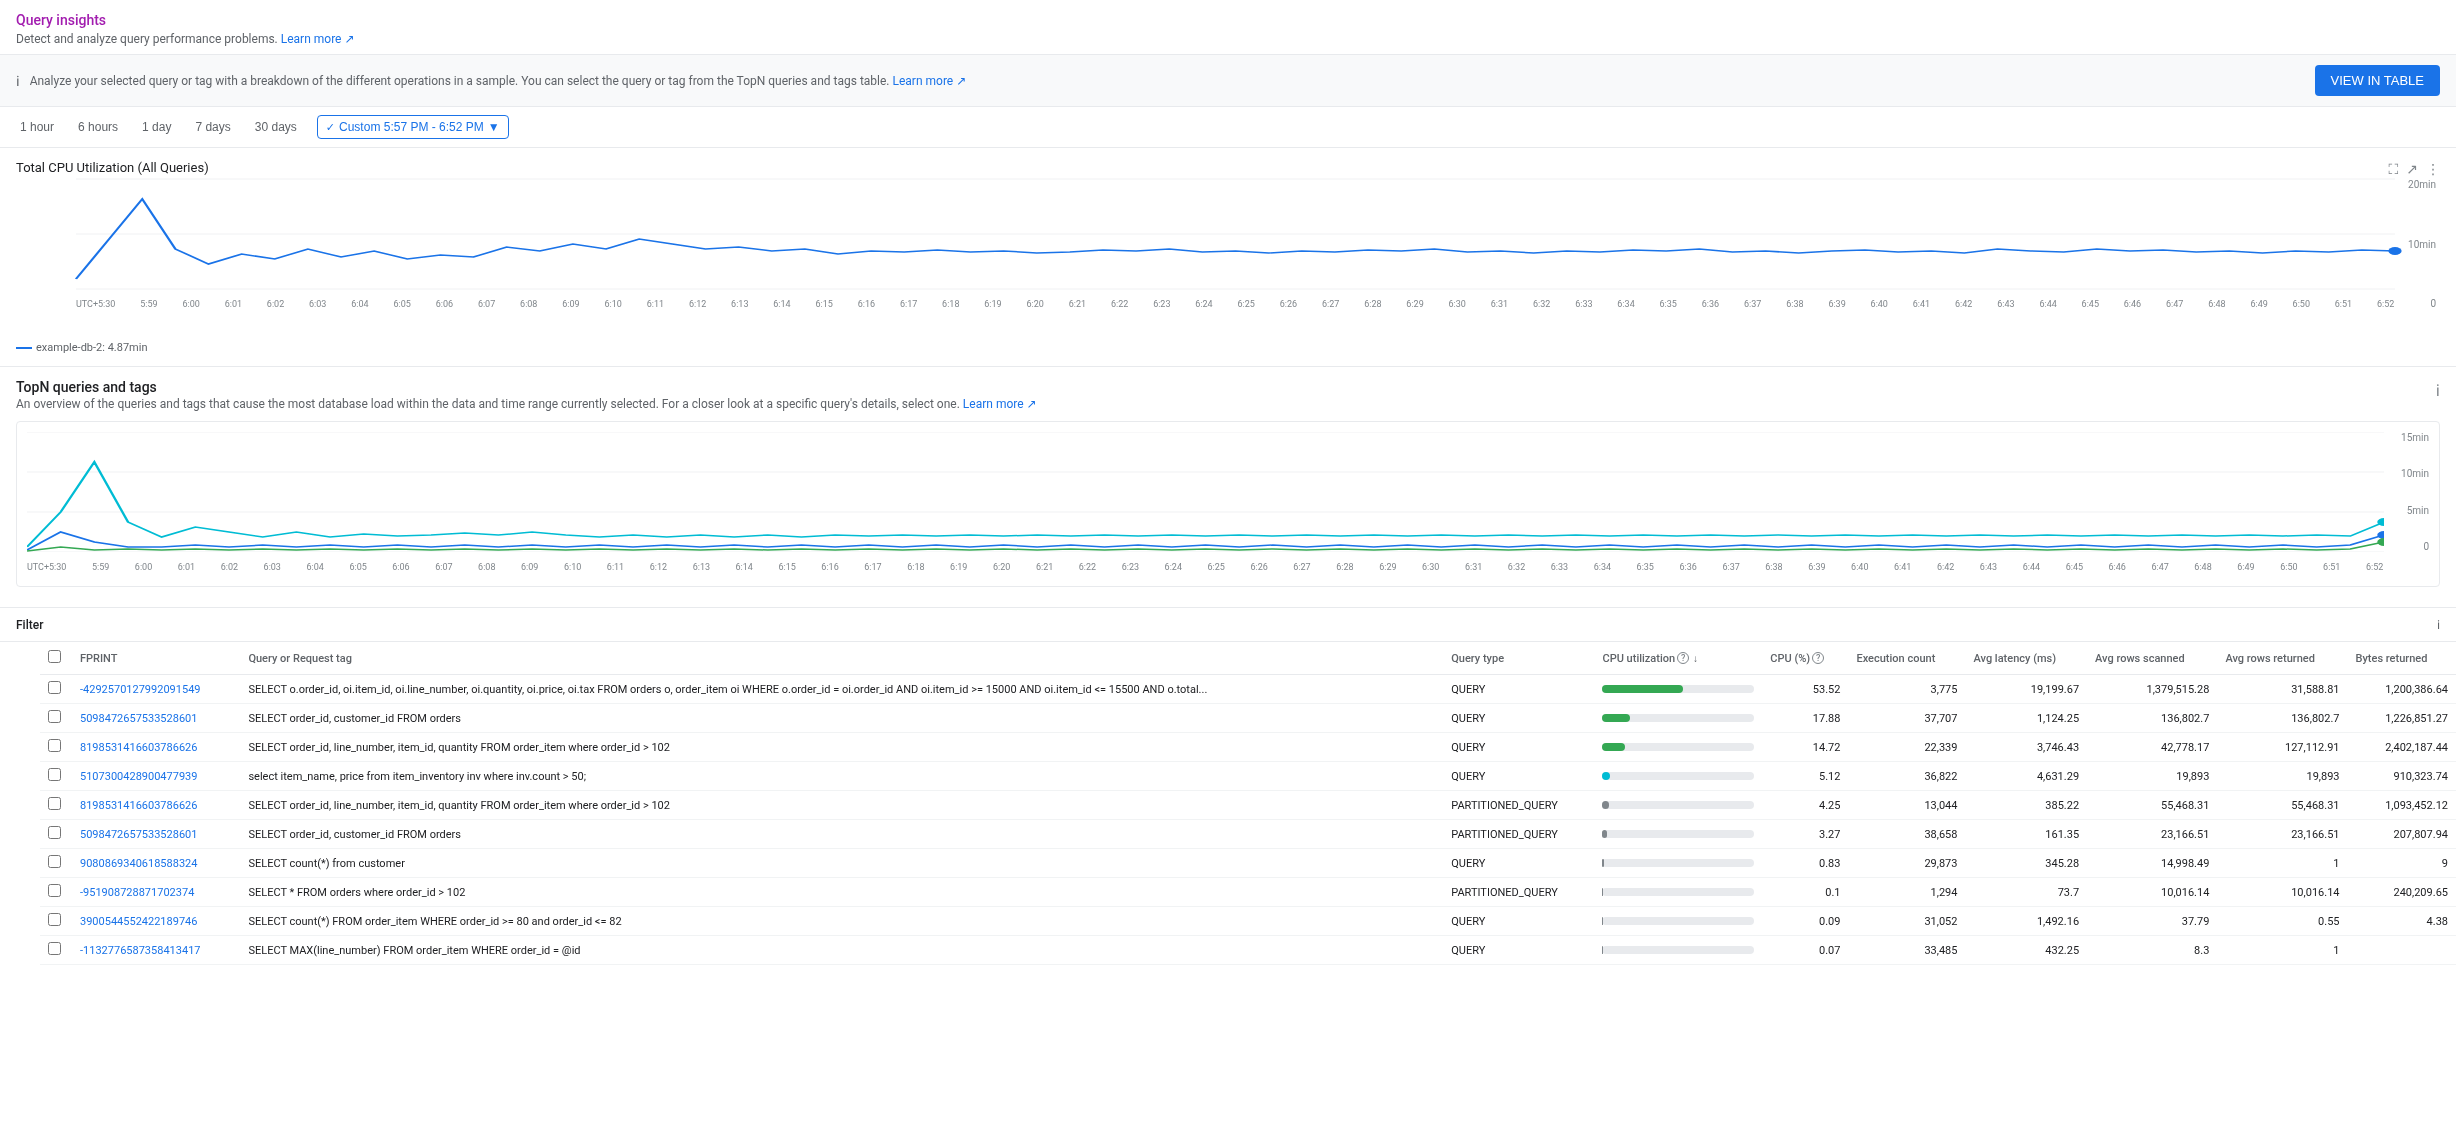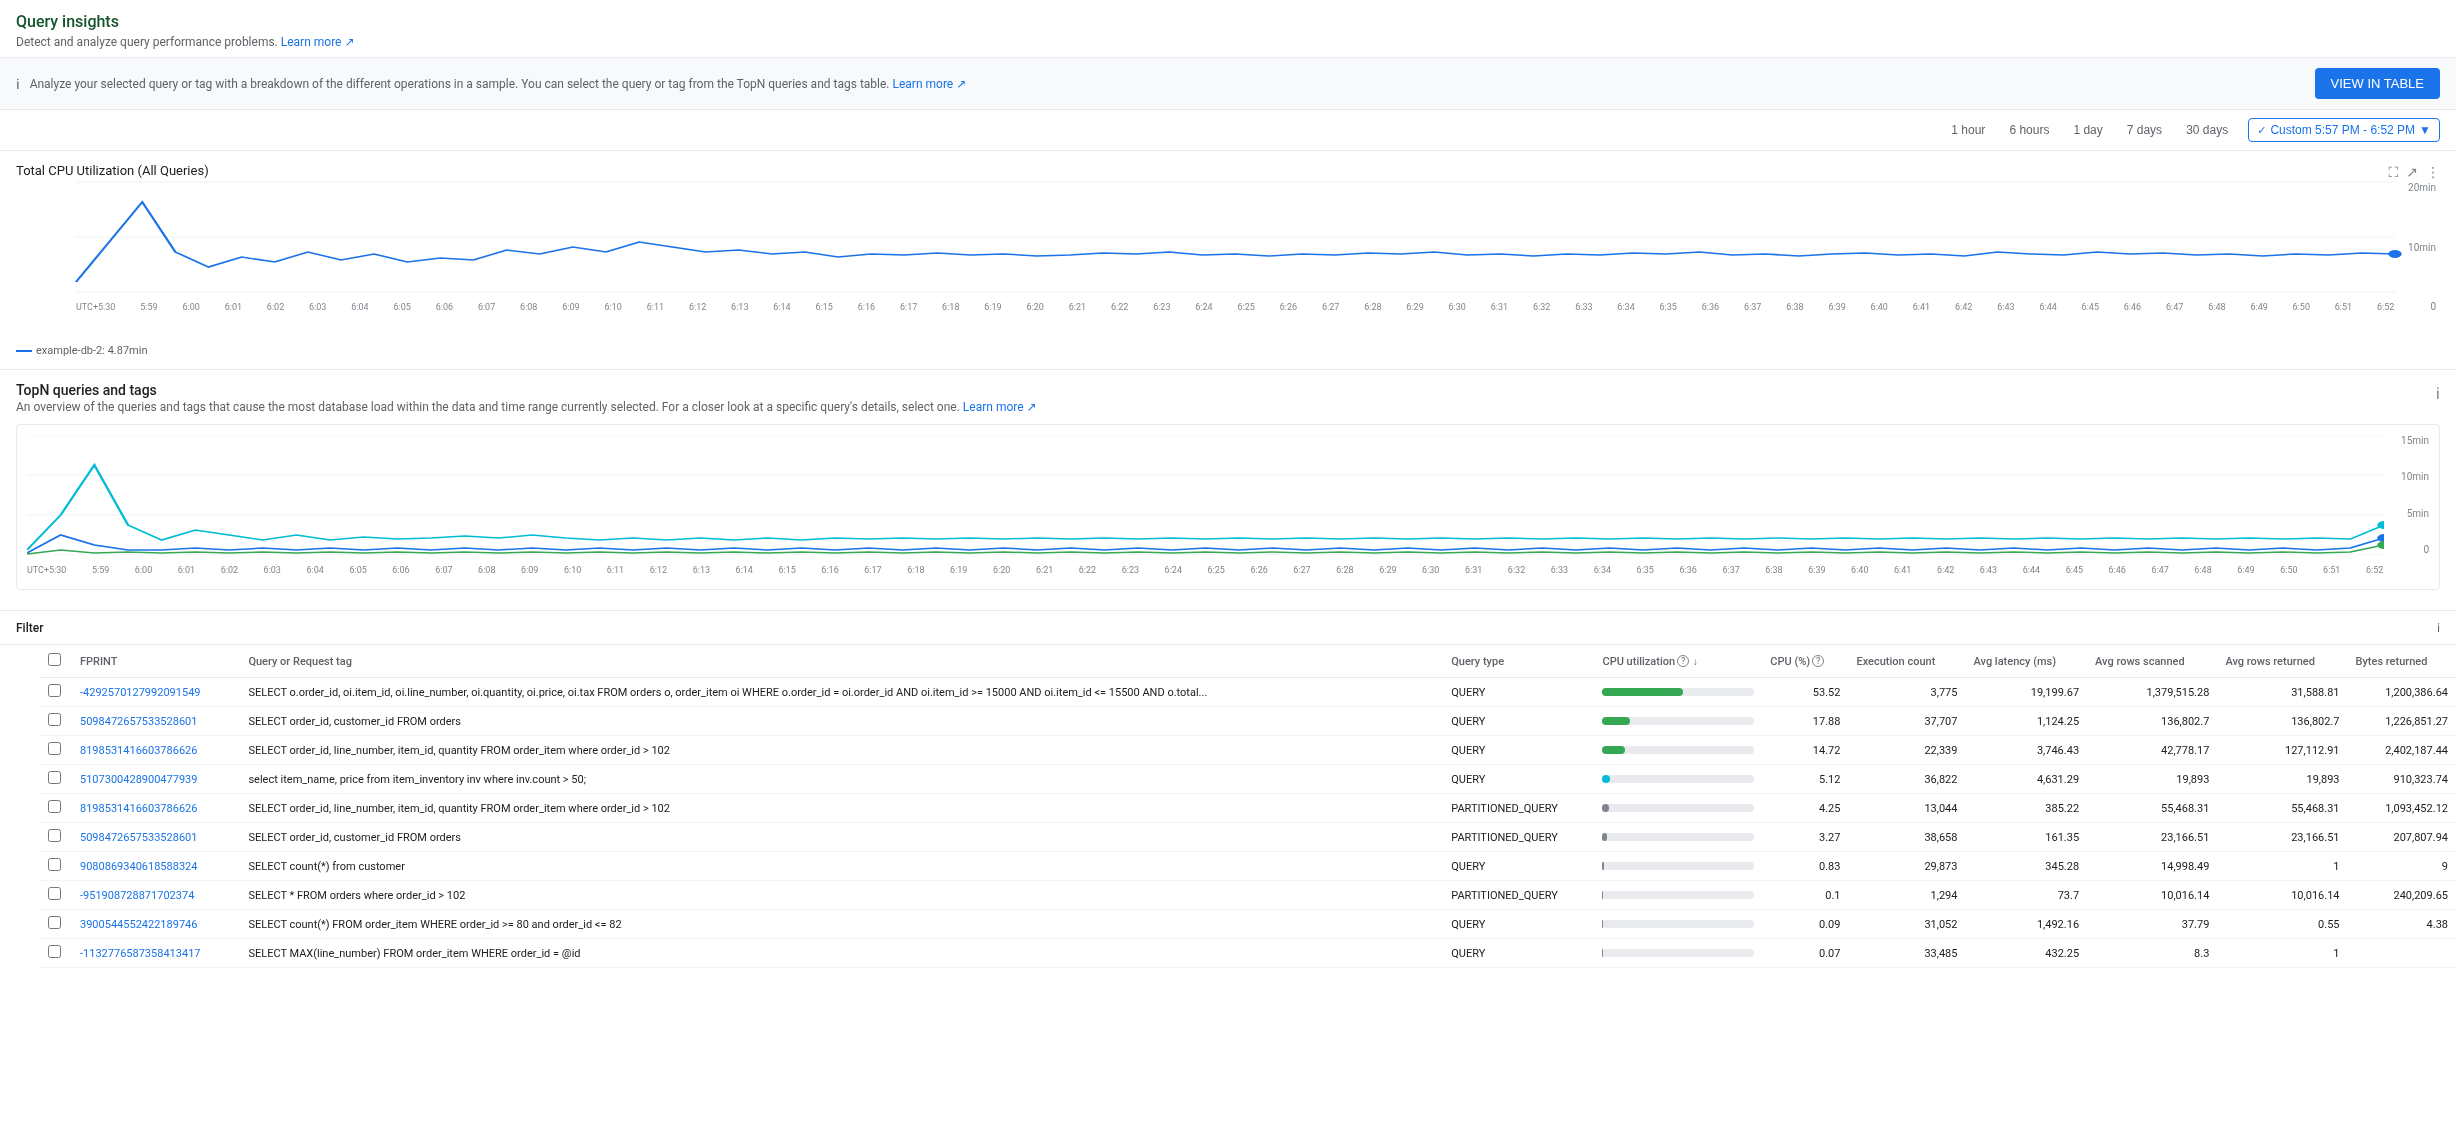--- a/index.html
+++ b/index.html
@@ -1,29 +1,29 @@
 <!DOCTYPE html>
 <html><head>
   <meta charset="utf-8">
   <style>
     * { box-sizing: border-box; margin: 0; padding: 0; }
     body { font-family: 'Google Sans', Roboto, Arial, sans-serif; font-size: 12px; background: #fff; color: #202124; overflow-x: hidden; }
     
     .header-section { padding: 12px 16px 8px; border-bottom: 1px solid #e8eaed; }
-    .page-title { font-size: 16px; font-weight: 500; color: #14532d; margin-bottom: 4px; }
+    .page-title { font-size: 14px; font-weight: 500; color: #a21caf; margin-bottom: 4px; }
     .page-subtitle { font-size: 12px; color: #5f6368; }
     .page-subtitle a { color: #1a73e8; text-decoration: none; }
     
     .info-banner { display: flex; align-items: center; padding: 10px 16px; background: #f8f9fa; border-bottom: 1px solid #e8eaed; gap: 10px; }
     .info-banner .info-text { font-size: 12px; color: #5f6368; flex: 1; }
     .info-banner a { color: #1a73e8; text-decoration: none; }
     .view-in-table-btn { background: #1a73e8; color: #fff; border: none; padding: 8px 16px; border-radius: 4px; font-size: 13px; cursor: pointer; font-weight: 500; white-space: nowrap; }
     .info-icon { color: #5f6368; font-size: 14px; }
     
-    .time-range-bar { display: flex; justify-content: flex-end; align-items: center; padding: 8px 16px; gap: 16px; border-bottom: 1px solid #e8eaed; }
+    .time-range-bar { display: flex; align-items: center; padding: 8px 16px; gap: 16px; border-bottom: 1px solid #e8eaed; }
     .time-range-btn { background: none; border: none; color: #5f6368; font-size: 12px; cursor: pointer; padding: 2px 4px; }
     .time-range-custom { display: flex; align-items: center; gap: 4px; background: none; border: 1px solid #1a73e8; color: #1a73e8; border-radius: 4px; padding: 4px 8px; font-size: 12px; cursor: pointer; }
     .checkmark { color: #1a73e8; font-size: 11px; }
     
     .chart-section { padding: 12px 16px; border-bottom: 1px solid #e8eaed; }
     .chart-title { font-size: 13px; color: #202124; margin-bottom: 4px; }
     .chart-container { position: relative; height: 130px; width: 100%; }
     .chart-y-labels { position: absolute; right: 0; top: 0; height: 100%; display: flex; flex-direction: column; justify-content: space-between; font-size: 10px; color: #80868b; text-align: right; padding-right: 4px; width: 40px; }
     .chart-area { position: absolute; left: 60px; right: 45px; top: 0; bottom: 20px; }
     .chart-x-axis { position: absolute; left: 60px; right: 45px; bottom: 0; display: flex; justify-content: space-between; font-size: 9px; color: #80868b; overflow: hidden; }

